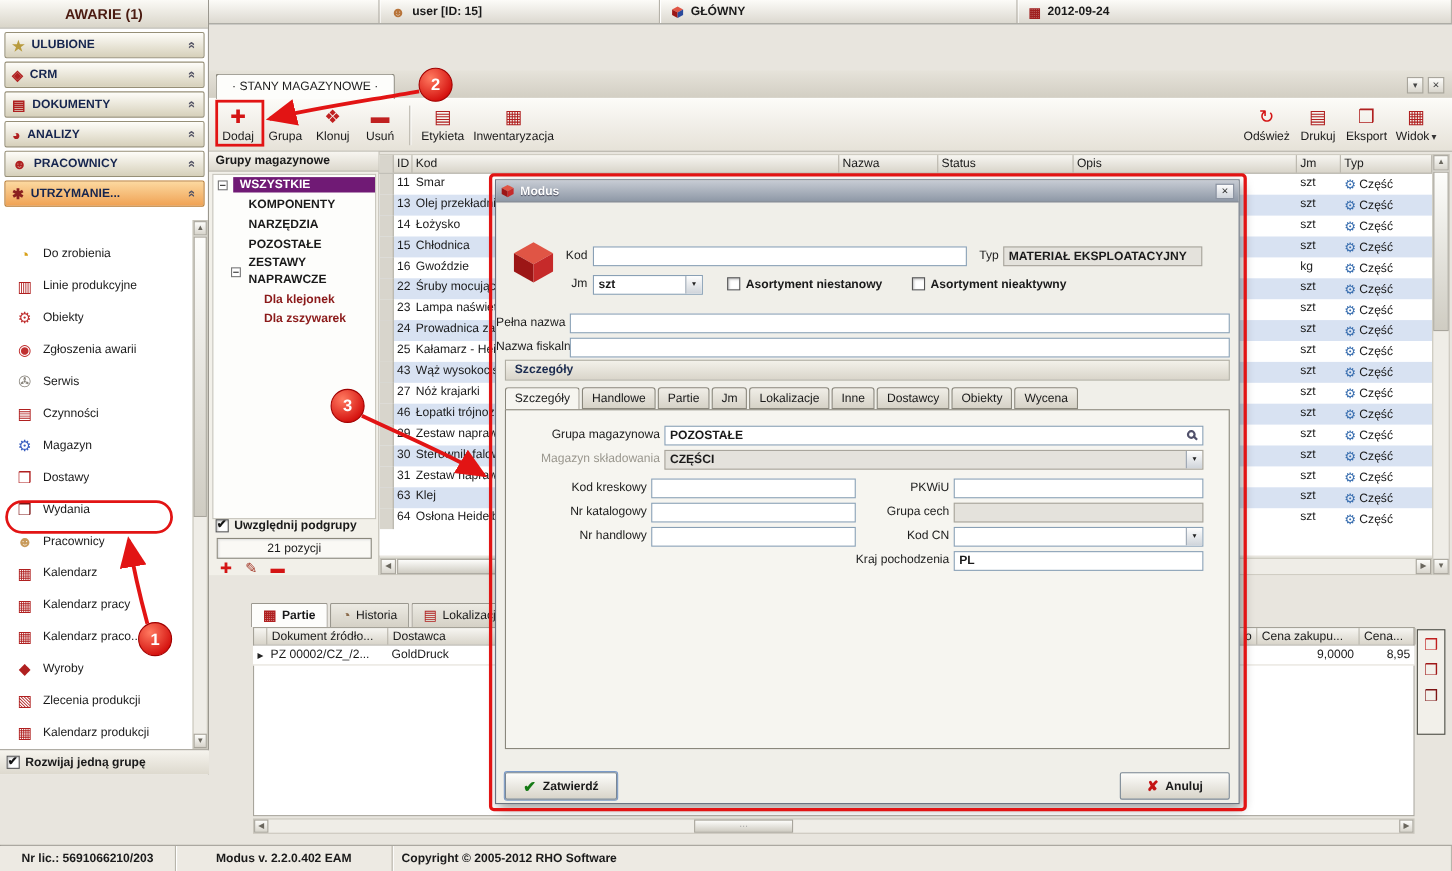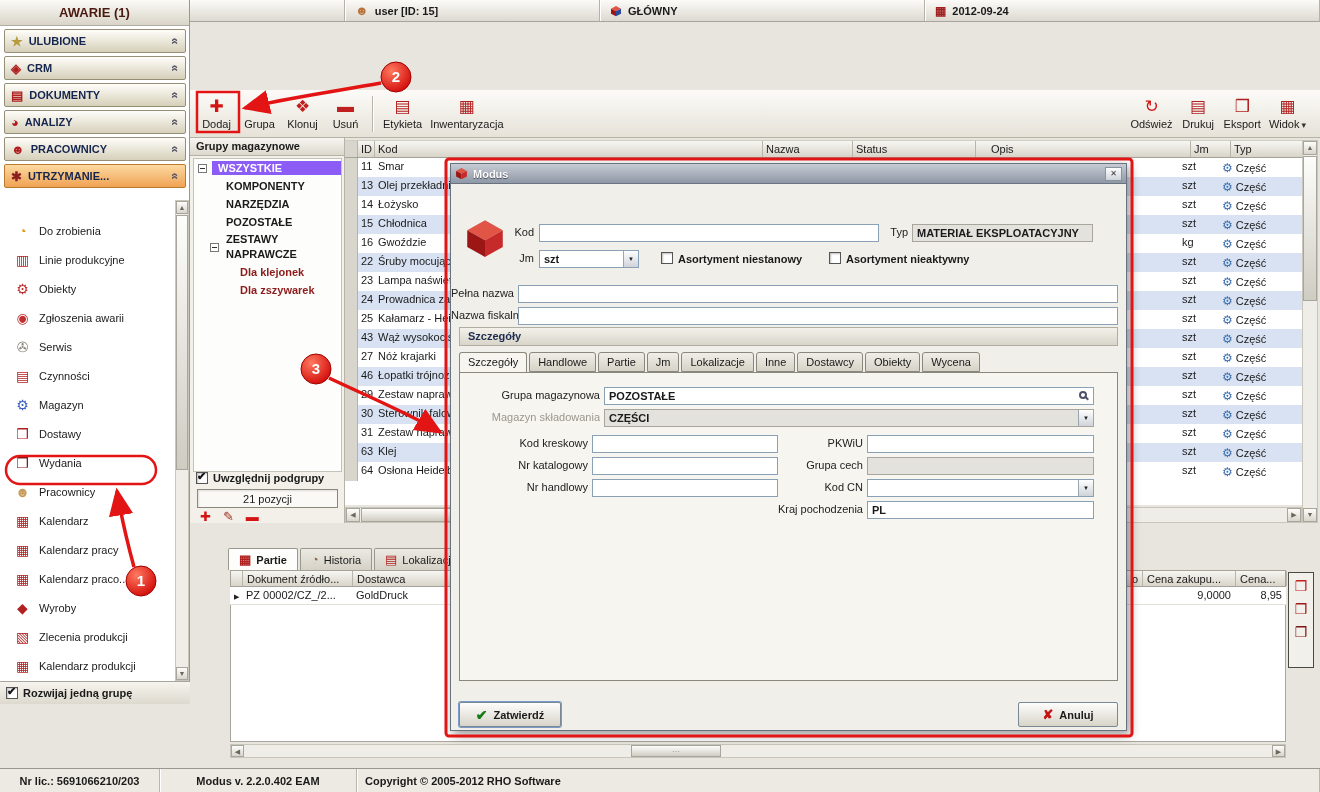--- a/index.html
+++ b/index.html
@@ -78,21 +78,21 @@
 .tree-item.lvl0{padding-left:4px}
 .tree-item.lvl1{padding-left:30px}
 .tree-item.lvl1.has-exp{padding-left:16px}
 .tree-item.lvl2{padding-left:44px}
 .tree-item.accent .tree-label{color:#8b1a1a}
 .tree-item.wrap{height:32px}
 .tree-item.wrap .tree-label{white-space:normal;width:108px;line-height:15px}
 .expander{width:9px;height:9px;border:1px solid #777;background:#fff;margin-right:5px;position:relative;flex:none}
 .expander::after{content:"";position:absolute;left:1px;right:1px;top:3px;height:1px;background:#333}
 .tree-label{padding:0 2px}
-.tree-label.selected{flex:1;background:#8b5cf6;color:#fff;padding:1px 6px}
+.tree-label.selected{flex:1;background:#701a75;color:#fff;padding:1px 6px}
 #tree-check{position:absolute;left:6px;top:334px;display:flex;align-items:center;gap:5px;font-weight:bold}
 #tree-count{position:absolute;left:7px;top:351px;width:141px;height:19px;background:#faf9f5;border:1px solid #8a877c;box-shadow:inset 1px 1px 2px #ddd;display:flex;align-items:center;justify-content:center}
 #tree-btns{position:absolute;left:10px;top:371px;display:flex}
 .tico{font-size:13px;margin-right:12px}
 .tico-add::before{content:"✚";color:#d41414}
 .tico-edit::before{content:"✎";color:#a03020}
 .tico-rem::before{content:"▬";color:#d41414}
 
 
 #grid-head{left:345px;top:140px;width:957px;height:18px;display:flex;background:linear-gradient(#f7f6f2,#d8d4c9);border-top:1px solid #cfccc2;border-bottom:1px solid #a5a298}
@@ -314,20 +314,27 @@
       <div class="sb-btn sb-up" style="left:0;top:0;width:12px;height:13px"></div>
       <div class="sb-thumb" style="left:0;top:14px;width:12px;height:255px"></div>
       <div class="sb-btn sb-down" style="left:0;bottom:0;width:12px;height:13px"></div>
     </div>
     <div id="side-footer">
       <span class="cb checked"></span>
       <span>Rozwijaj jedną grupę</span>
     </div>
   </div>
 
+  <div class="abs" id="tabstrip">
+    <div class="main-tab">
+        <span>· STANY MAGAZYNOWE ·</span>
+      </div>
+    <div class="strip-btn strip-dd" style="right:26px"></div>
+    <div class="strip-btn strip-x" style="right:7px"></div>
+  </div>
 
   <div class="abs" id="toolbar">
     <div id="tb-left">
         <div class="tbtn">
           <span class="icn tbicn" style="color: rgb(212, 20, 20);">✚</span>
           <div class="tlrow">
             <span class="tlabel">Dodaj</span>
           </div>
         </div>
         <div class="tbtn">
@@ -431,21 +438,21 @@
       <span class="tico tico-rem"></span>
     </div>
   </div>
 
   <div class="abs" id="grid-head">
       <div class="gh sel" style="width: 13px;"></div>
       <div class="gh" style="width: 17px;">ID</div>
       <div class="gh" style="width: 388px;">Kod</div>
       <div class="gh" style="width: 90px;">Nazwa</div>
       <div class="gh" style="width: 123px;">Status</div>
-      <div class="gh" style="width: 203px; margin-left: 12px;">Opis</div>
+      <div class="gh" style="width: 203px;">Opis</div>
       <div class="gh" style="width: 40px;">Jm</div>
       <div class="gh" style="width: 83px;">Typ</div>
     </div>
   <div class="abs" id="grid-rows">
       <div class="grow">
         <div class="gc sel" style="width: 13px;"></div>
         <div class="gc" style="width: 17px;">11</div>
         <div class="gc" style="width: 388px;">Smar</div>
         <div class="gc" style="width: 90px;"></div>
         <div class="gc" style="width: 123px;"></div>

